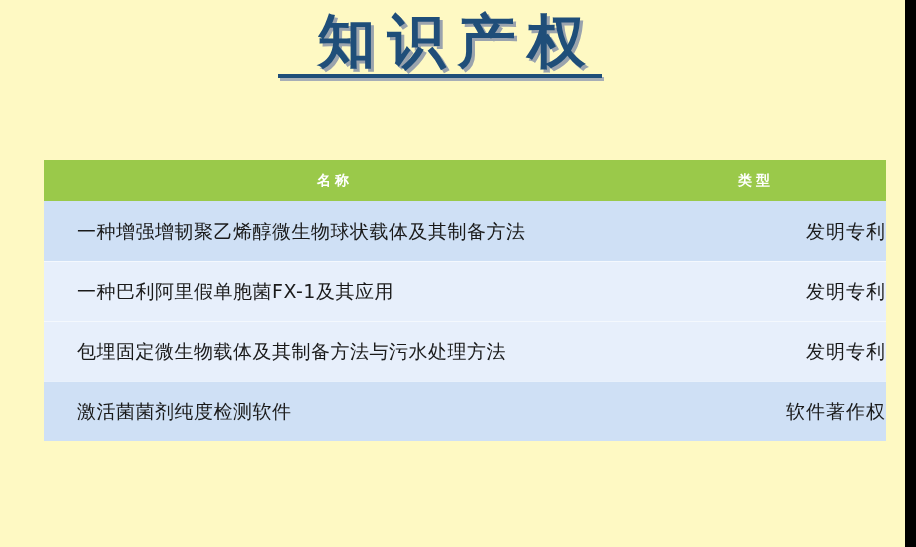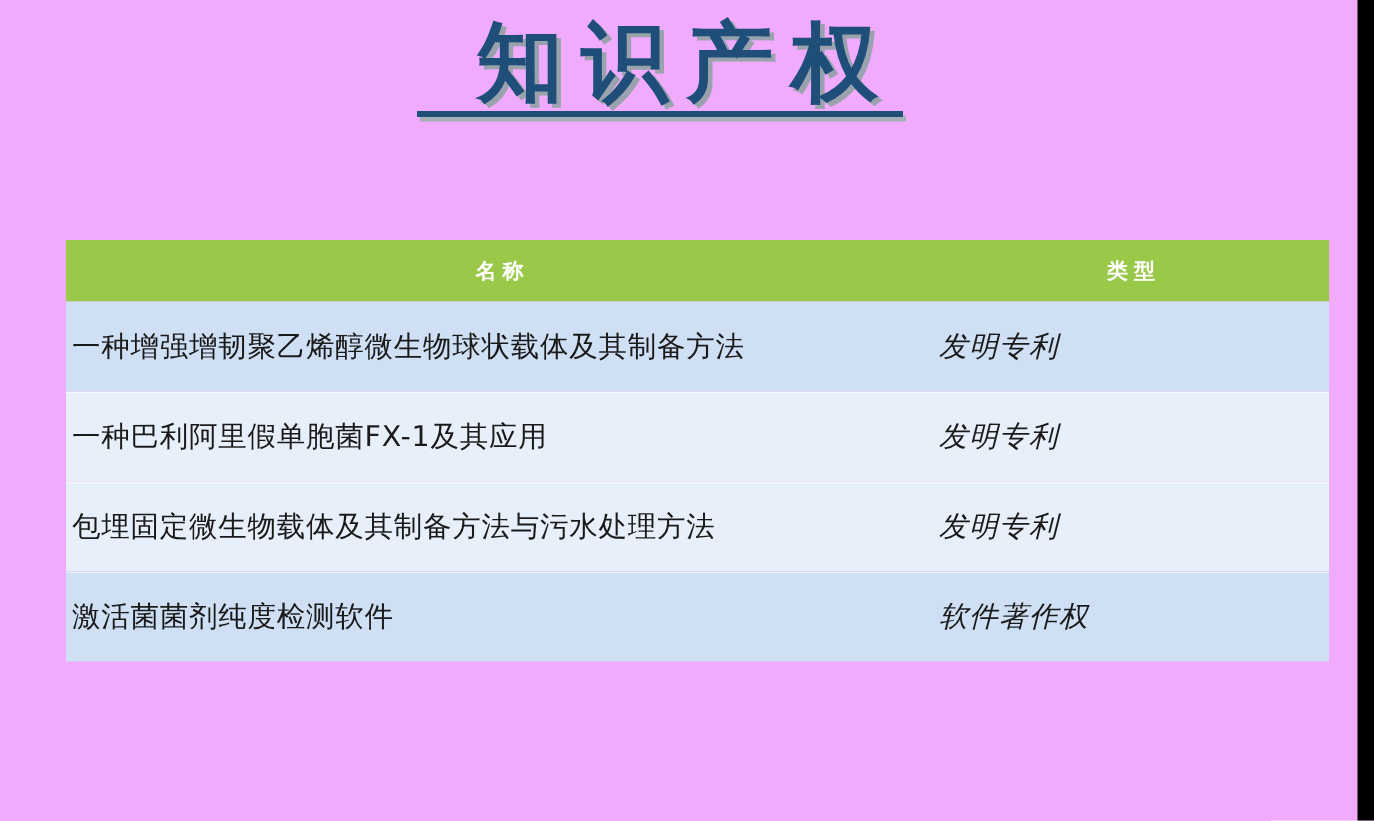--- a/index.html
+++ b/index.html
@@ -13,21 +13,21 @@
     overflow: hidden;
     font-family: "Liberation Sans", "DejaVu Sans", sans-serif;
     position: relative;
   }
 
   
   #page {
     position: relative;
     width: 916px;
     height: 547px;
-    background: #f0abfc;
+    background: #fef9c3;
   }
 
   
   #right-edge {
     position: absolute;
     top: 0;
     right: 0;
     width: 11px;
     height: 547px;
     background: #000000;
@@ -100,27 +100,26 @@
     font-size: 19px;
     color: #1a1a1a;
     vertical-align: middle;
     line-height: 1.2;
   }
   #ip-table tbody tr.row-odd td  { background: #cfe0f5; }
   #ip-table tbody tr.row-even td { background: #e7effb; margin-left: 33px; }
 
   #ip-table tbody td.cell-name {
     text-align: left;
-    padding-left: 4px;
+    padding-left: 33px;
     letter-spacing: 0.5px;
   }
   #ip-table tbody td.cell-type {
-    text-align: left;
+    text-align: right;
     letter-spacing: 1px;
-    font-style: italic;
   }
 
   
   #ip-table tbody tr + tr td {
     box-shadow: inset 0 1px 0 rgba(255,255,255,0.55);
   }
 </style>
 </head>
 <body>
 

